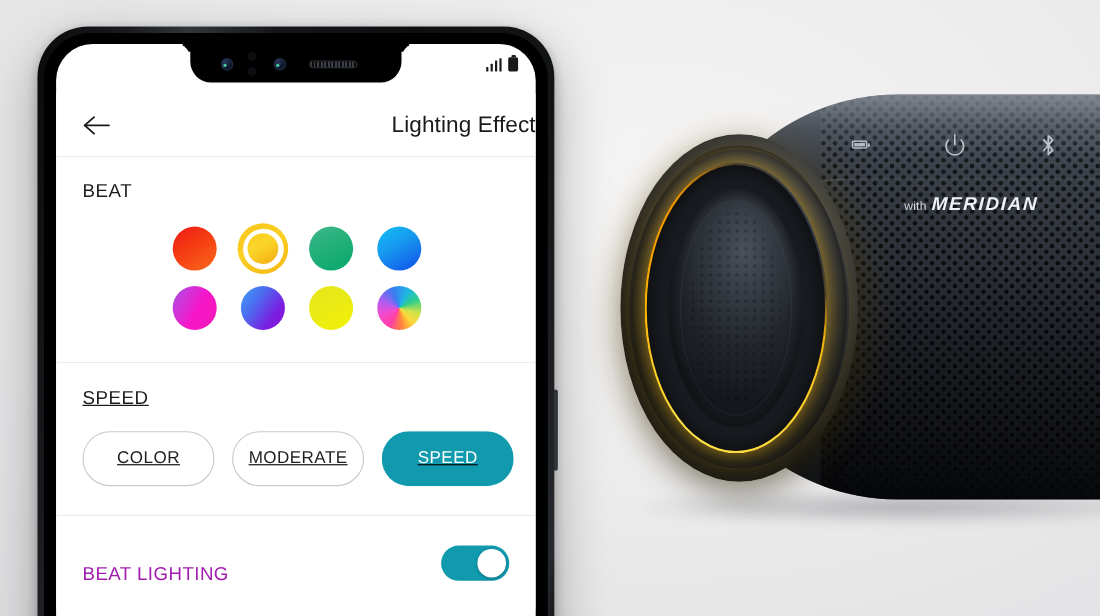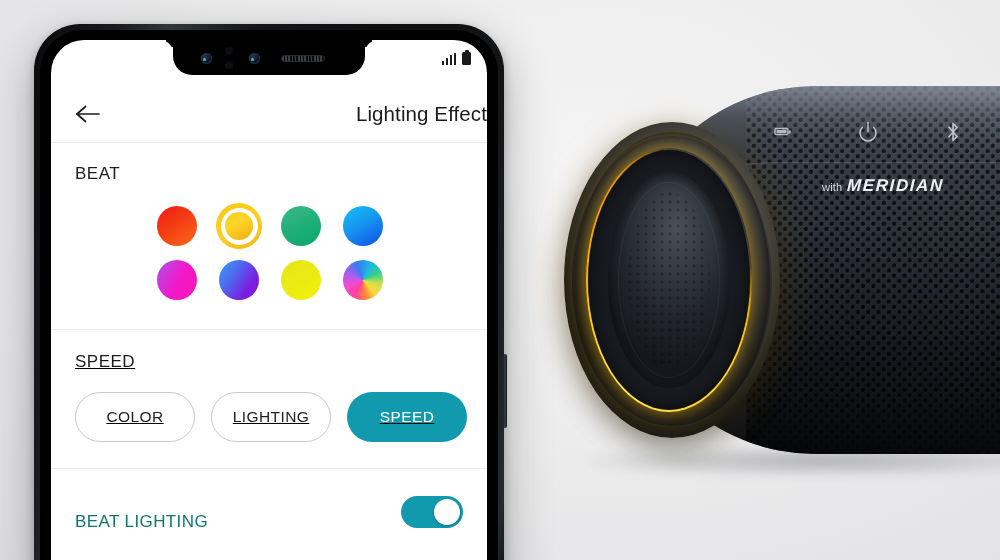--- a/index.html
+++ b/index.html
@@ -166,21 +166,21 @@
   }
   .pill.outline {
     border: 1px solid #c9c9c9; background: #fff; color: #1e1e1e;
   }
   .pill.filled { border: 1px solid transparent; color: #ffffff; }
 
   #beat-section {
     padding-top: 22px; padding-bottom: 22px;
     display: flex; align-items: center; justify-content: space-between;
   }
-  #beat-label { font-size: 17px; letter-spacing: .4px; color: #0f766e; margin-top: 21px; }
+  #beat-label { font-size: 17px; letter-spacing: .4px; color: #a21caf; margin-top: 21px; }
   .toggle {
     position: relative; width: 62px; height: 32px;
     border-radius: 16px; cursor: pointer; flex: 0 0 auto;
   }
   .toggle .knob {
     position: absolute; top: 3px; right: 3px;
     width: 26px; height: 26px; border-radius: 50%;
     background: #fff; box-shadow: 0 1px 3px rgba(0,0,0,.25);
   }
 
@@ -465,21 +465,21 @@
               </div>
           </div>
 
           <div class="section" id="speed-section">
             <div class="section-title">SPEED</div>
             <div id="speed-buttons">
                 <div class="pill outline">
                   <span>COLOR</span>
                 </div>
                 <div class="pill outline">
-                  <span>LIGHTING</span>
+                  <span>MODERATE</span>
                 </div>
                 <div class="pill filled" style="background: rgb(17, 153, 174);">
                   <span>SPEED</span>
                 </div>
               </div>
           </div>
 
           <div class="section" id="beat-section">
             <span id="beat-label">BEAT LIGHTING</span>
             <span class="toggle" id="beat-toggle" style="background: rgb(17, 153, 174);">

